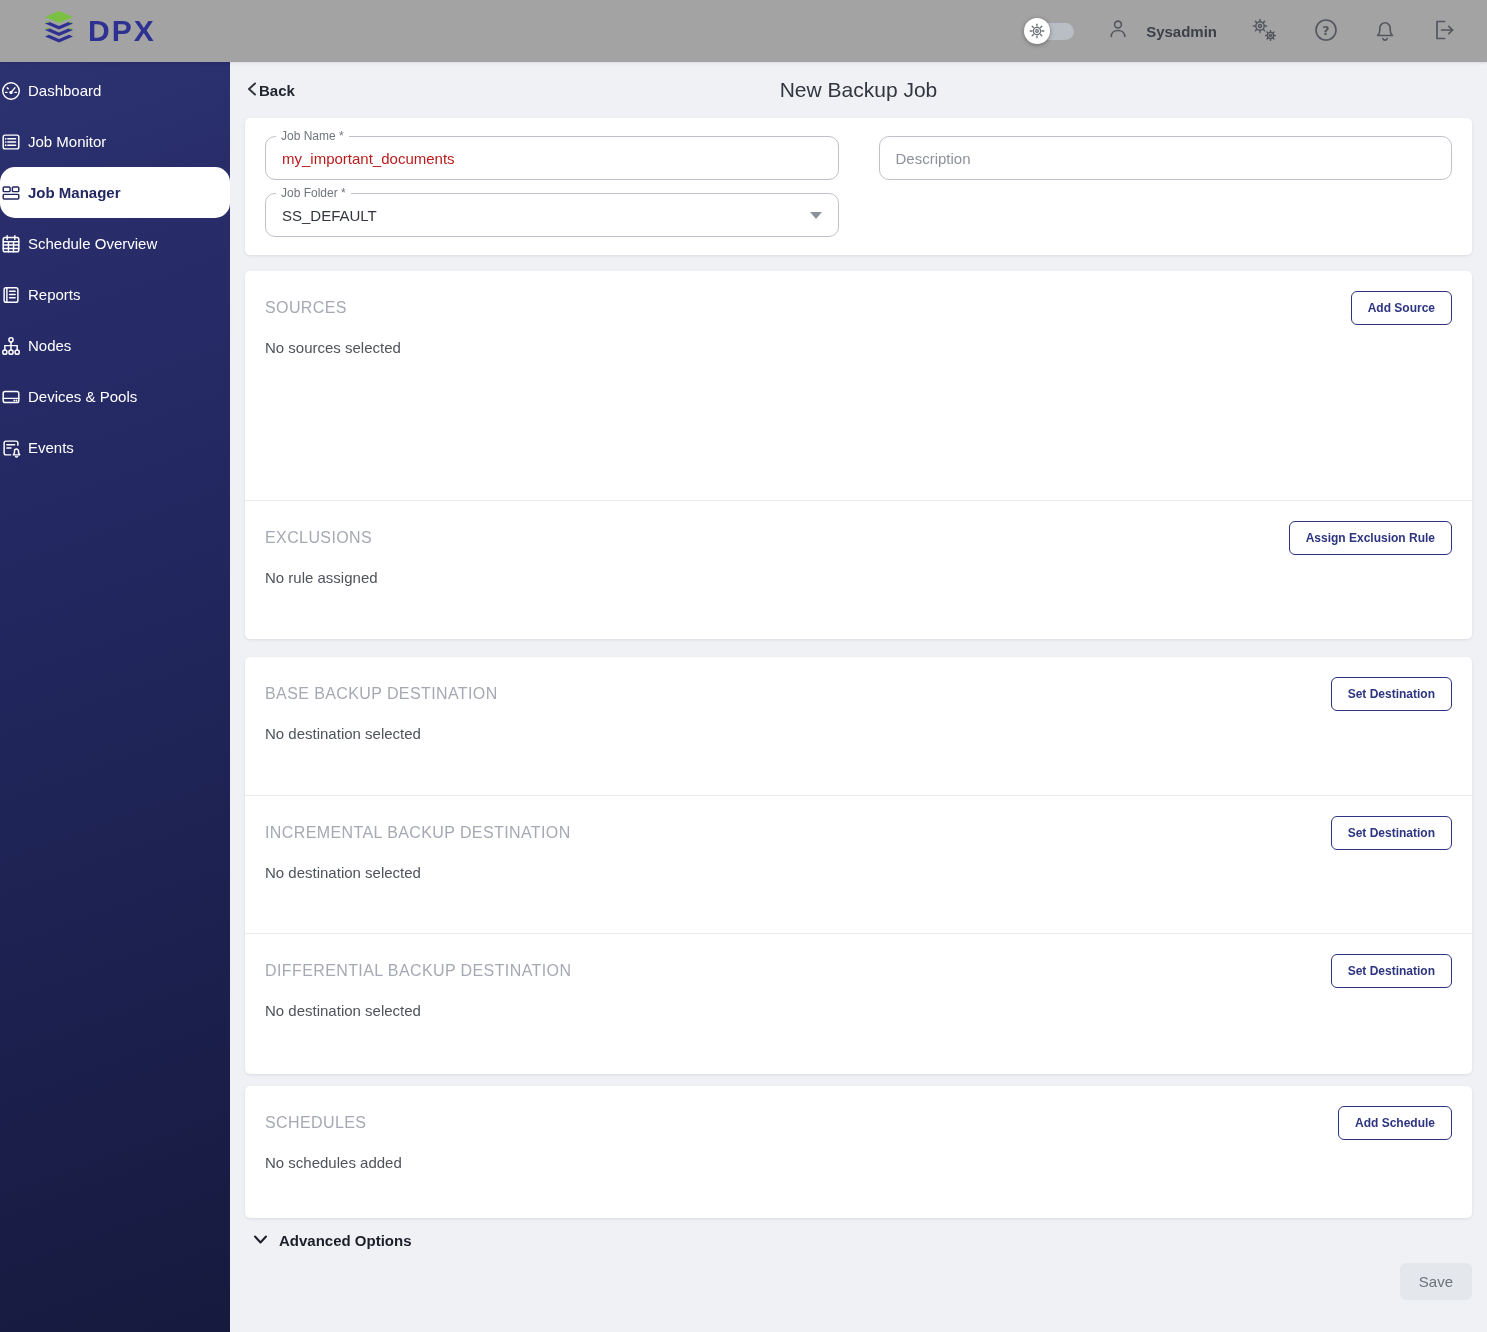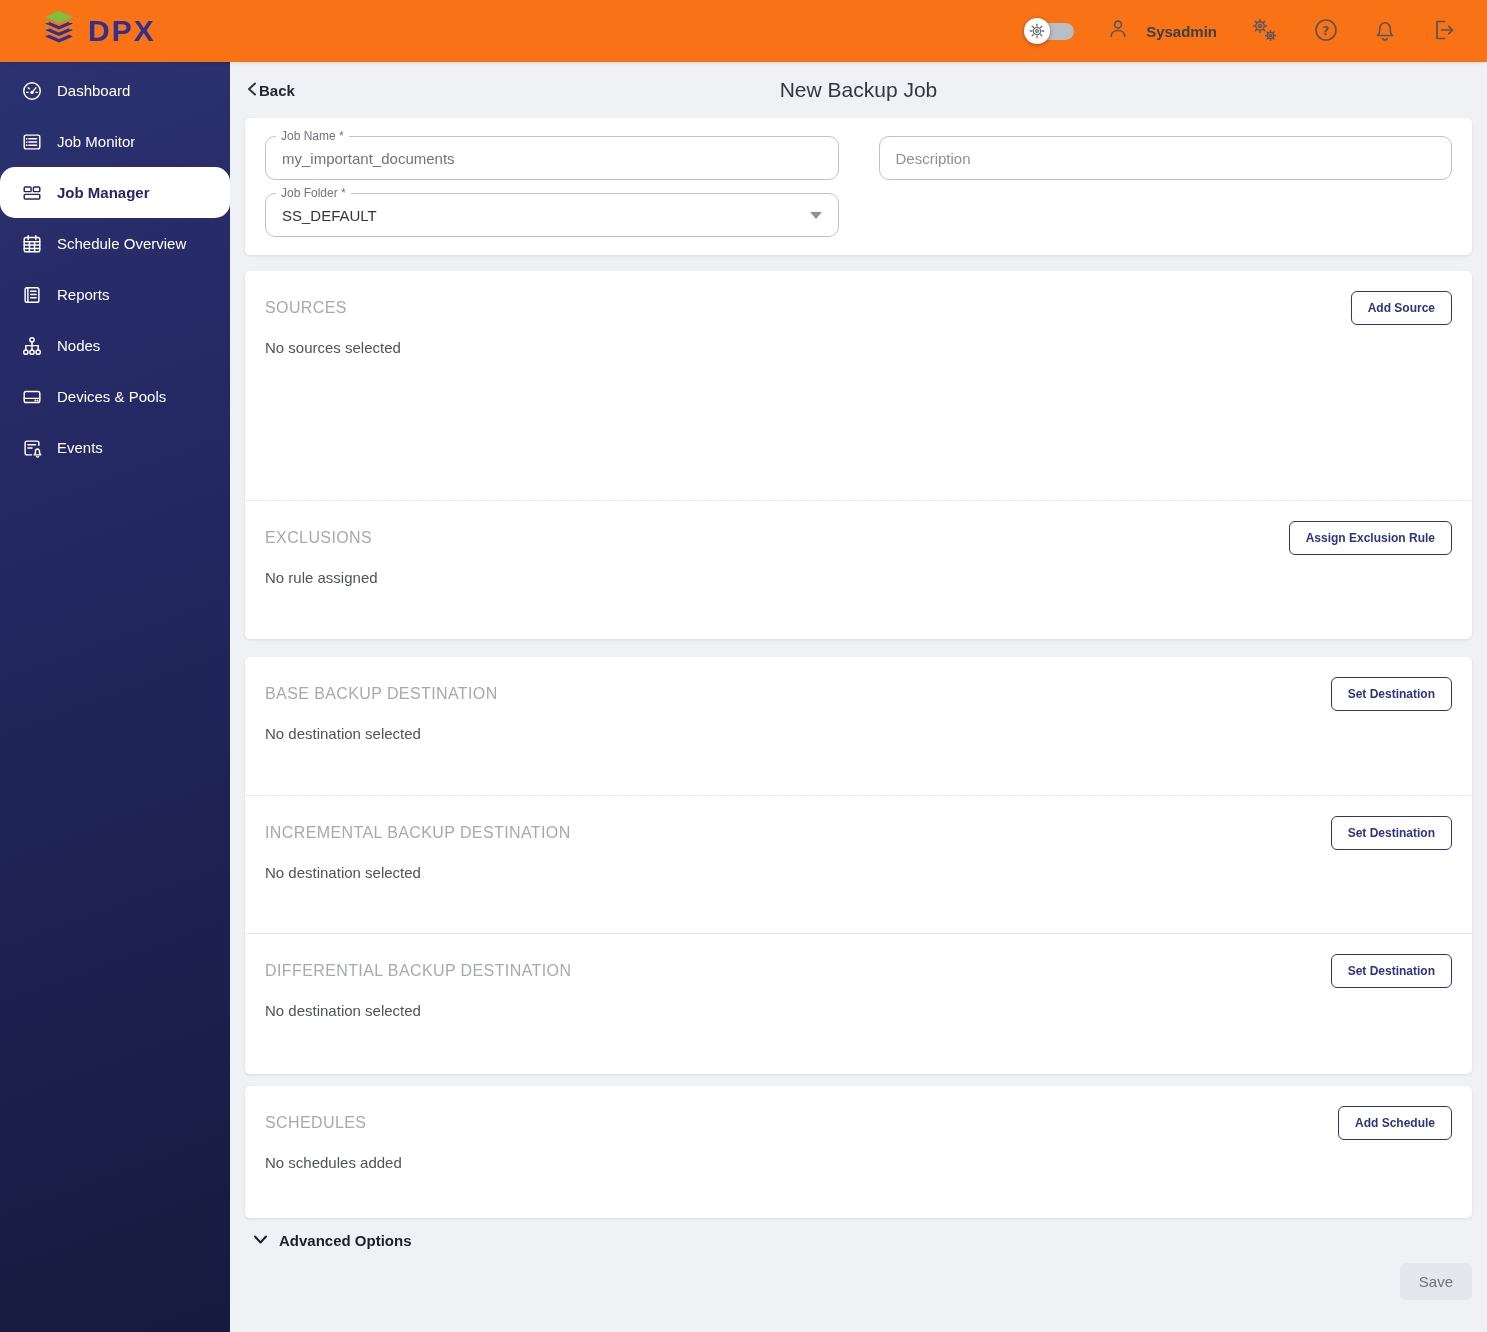--- a/index.html
+++ b/index.html
@@ -1,39 +1,39 @@
 <!DOCTYPE html>
 <html><head>
 <meta charset="utf-8">
 <style>
   * { margin:0; padding:0; box-sizing:border-box; }
   html,body { width:1487px; height:1332px; }
   body { font-family:"Liberation Sans","DejaVu Sans",sans-serif; background:#eff1f5; overflow:hidden; }
   .app { position:relative; width:1487px; height:1332px; }
 
   
-  .topbar { position:absolute; top:0; left:0; right:0; height:62px; background:#f97316;
+  .topbar { position:absolute; top:0; left:0; right:0; height:62px; background:#a3a3a3;
             display:flex; align-items:center; justify-content:space-between;
             padding:0 28px 0 40px; box-shadow:0 1px 3px rgba(0,0,0,.10); z-index:20; }
   .brand { display:flex; align-items:center; gap:10px; }
   .brand-name { font-size:30px; font-weight:800; color:#2e3192; letter-spacing:2px; }
   .top-actions { display:flex; align-items:center; gap:30px; }
   .icon-btn { background:none; border:none; cursor:pointer; display:flex; align-items:center; padding:2px; }
   .toggle { position:relative; width:52px; height:26px; cursor:pointer; }
   .toggle .track { position:absolute; left:14px; top:5px; width:36px; height:17px; background:#b9bdc4; border-radius:9px; }
   .toggle .thumb { position:absolute; left:0; top:0; width:26px; height:26px; background:#fff; border-radius:50%;
                    box-shadow:0 1px 4px rgba(0,0,0,.35); display:flex; align-items:center; justify-content:center; }
   .user-chip { display:flex; align-items:center; gap:16px; cursor:pointer; }
   .user-name { font-size:15px; font-weight:700; color:#3c4048; }
 
   
   .sidebar { position:absolute; top:62px; left:0; bottom:0; width:230px;
              background:linear-gradient(160deg,#2c3170 0%,#232862 35%,#161a3e 100%); z-index:15; }
   .nav { padding-top:3px; }
-  .nav-item { height:51px; display:flex; align-items:center; gap:14px; padding-left:21px;
+  .nav-item { height:51px; display:flex; align-items:center; gap:6px; 
               color:#fff; font-size:15px; cursor:pointer; }
   .nav-item .nav-ic { width:22px; height:22px; flex:0 0 22px; display:flex; align-items:center; justify-content:center; }
   .nav-item svg { stroke:#fff; }
   .nav-item.active { background:#fff; color:#232862; font-weight:700;border-radius:15px; }
   .nav-item.active svg { stroke:#232862; }
 
   
   .main { position:absolute; top:62px; left:230px; right:0; bottom:0; padding:0 15px; background:#eff1f5; }
   .page-head { height:56px; position:relative; display:flex; align-items:center; }
   .back-link { display:flex; align-items:center; cursor:pointer; background:none; border:none; }
@@ -43,21 +43,21 @@
   .card { background:#fff; border-radius:5px; box-shadow:0 1px 3px rgba(40,44,63,.10); margin-bottom:16px; }
 
   
   .form-card { padding:18px 20px; display:grid; grid-template-columns:1fr 1fr; column-gap:40px; row-gap:13px; }
   .field { position:relative; height:44px; border:1px solid #bfc2c9; border-radius:10px; background:#fff;
            display:flex; align-items:center; padding:0 16px; }
   .field .flabel { position:absolute; top:-8px; left:10px; background:#fff; padding:0 5px;
                    font-size:12px; color:#70747d; line-height:14px; }
   .field.focused { border:2px solid #2d3581; }
   .field.focused .flabel { color:#2d3581; }
-  .field input { border:none; outline:none; width:100%; font-size:15px; color:#737373;
+  .field input { border:none; outline:none; width:100%; font-size:15px; color:#b91c1c;
                  font-family:"Liberation Sans","DejaVu Sans",sans-serif; background:transparent; }
   .field input::placeholder { color:#8d919a; }
   .select-value { font-size:15px; color:#33363e; flex:1; }
   .caret { width:0; height:0; border-left:6px solid transparent; border-right:6px solid transparent;
            border-top:7px solid #2d3581; margin-left:10px; }
   .caret.gray { border-top-color:#8d919a; }
 
   
   .section { padding:20px; position:relative; }
   .section + .section { border-top:1px solid #e9ebef; }

